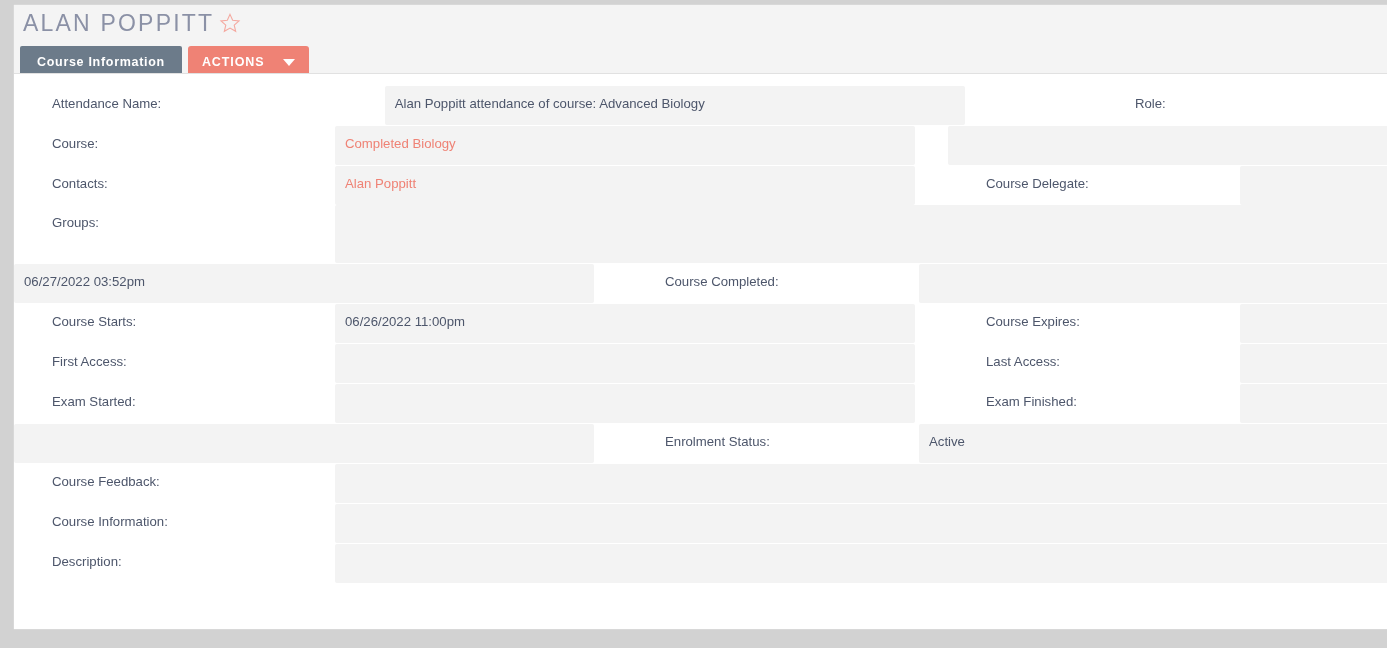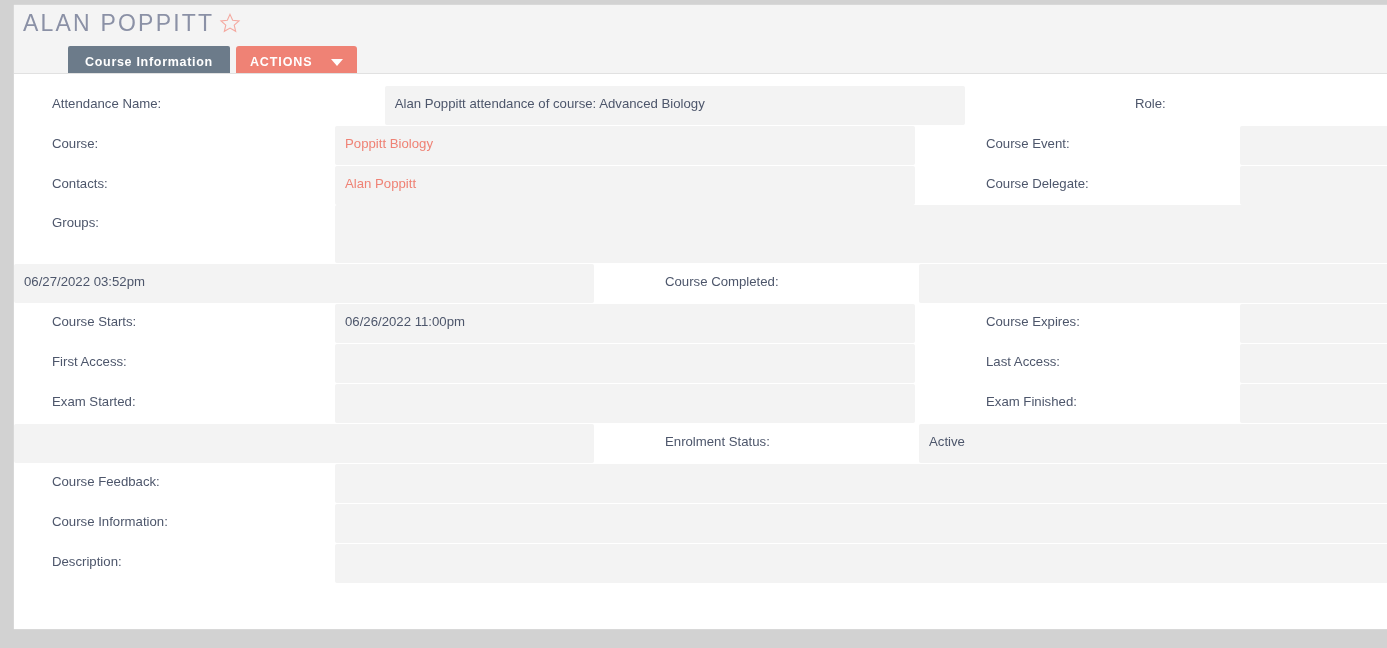--- a/index.html
+++ b/index.html
@@ -61,21 +61,20 @@
     background: #6c7b8a;
     color: #ffffff;
     font-size: 12.5px;
     font-weight: bold;
     letter-spacing: 0.7px;
     padding: 9px 17px 10px 17px;
     border: none;
     border-radius: 2px 2px 0 0;
     cursor: pointer;
     font-family: "Liberation Sans", sans-serif;
-    margin-left: 48px;
   }
   .tab-actions {
     background: #ef8275;
     color: #ffffff;
     font-size: 12.5px;
     font-weight: bold;
     letter-spacing: 0.9px;
     padding: 9px 14px 10px 14px;
     border: none;
     border-radius: 3px 3px 0 0;
@@ -183,24 +182,23 @@
         <div class="row row-std">
           <div class="cell-label lbl-left">Attendance Name:</div>
           <div class="cell-value val-left">Alan Poppitt attendance of course: Advanced Biology</div>
           <div class="gap-col"></div>
           <div class="cell-label lbl-right">Role:</div>
         </div>
 
         <div class="row row-std">
           <div class="cell-label lbl-left">Course:</div>
           <div class="cell-value val-left">
-            <a class="link">Poppitt Biology</a>
+            <a class="link">Completed Biology</a>
           </div>
           <div class="gap-col"></div>
-          <div class="cell-label lbl-right">Course Event:</div>
           <div class="cell-value val-right"></div>
         </div>
 
         <div class="row row-mid">
           <div class="cell-label lbl-left">Contacts:</div>
           <div class="cell-value val-left">
             <a class="link">Alan Poppitt</a>
           </div>
           <div class="gap-col"></div>
           <div class="cell-label lbl-right">Course Delegate:</div>

